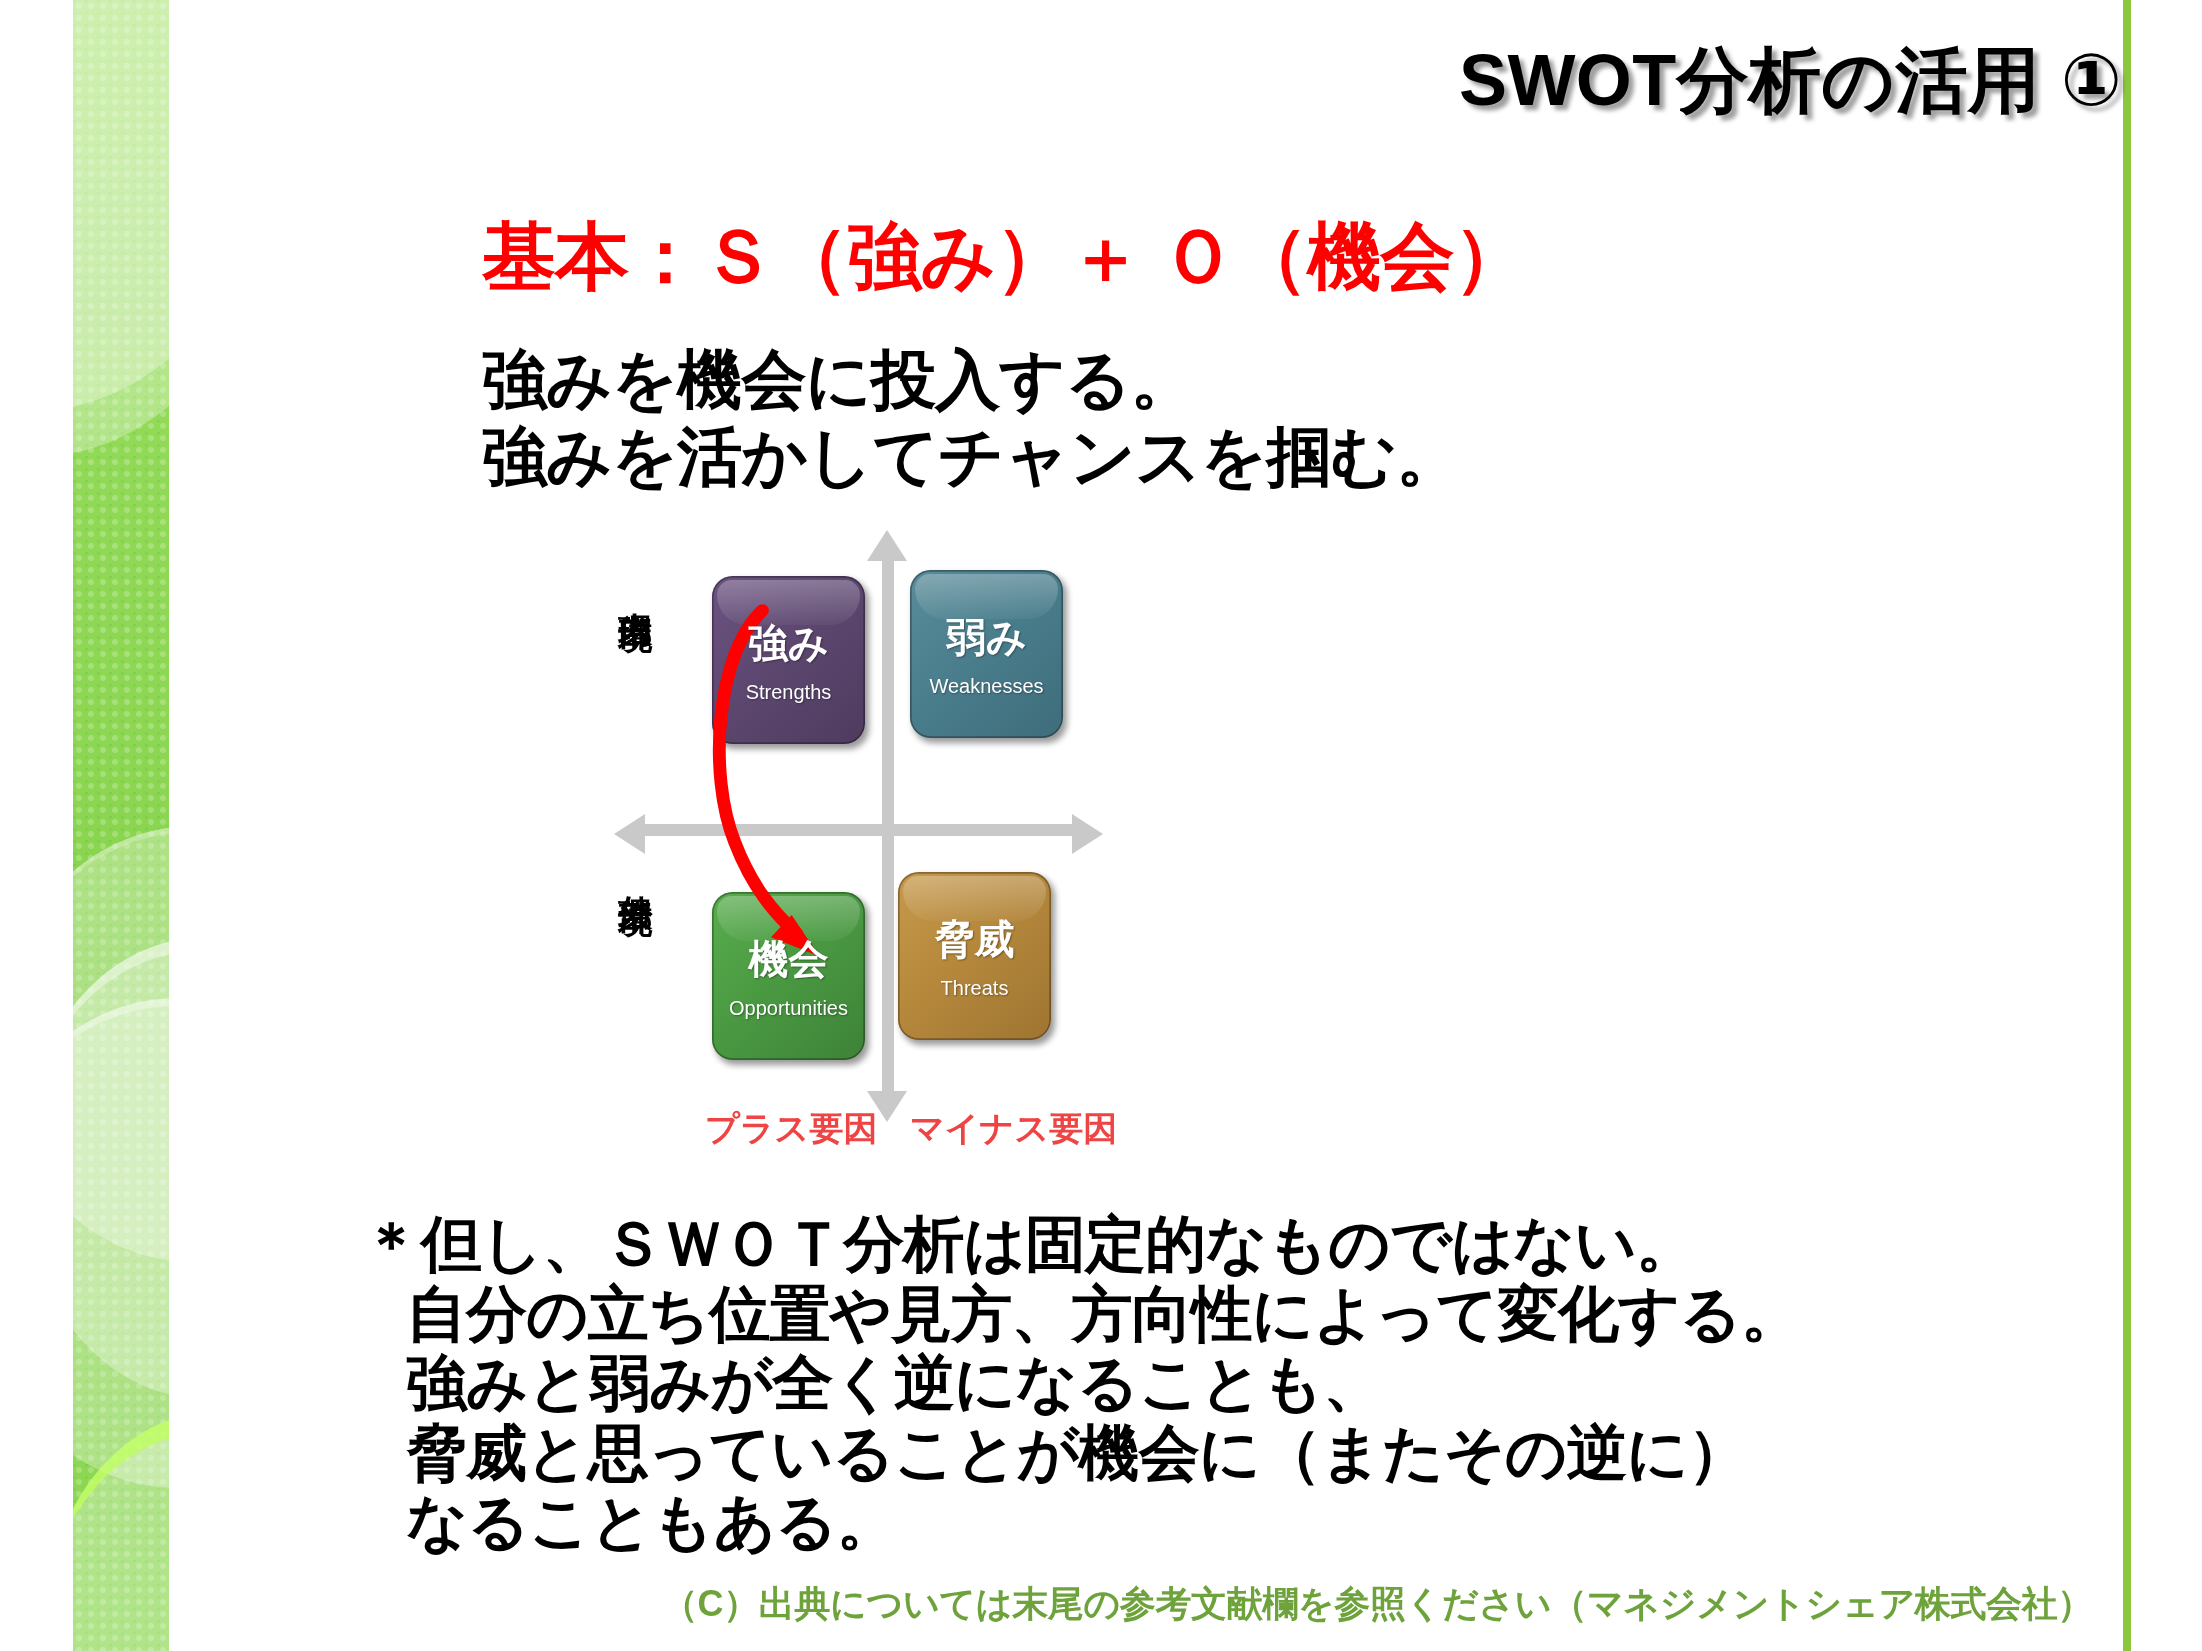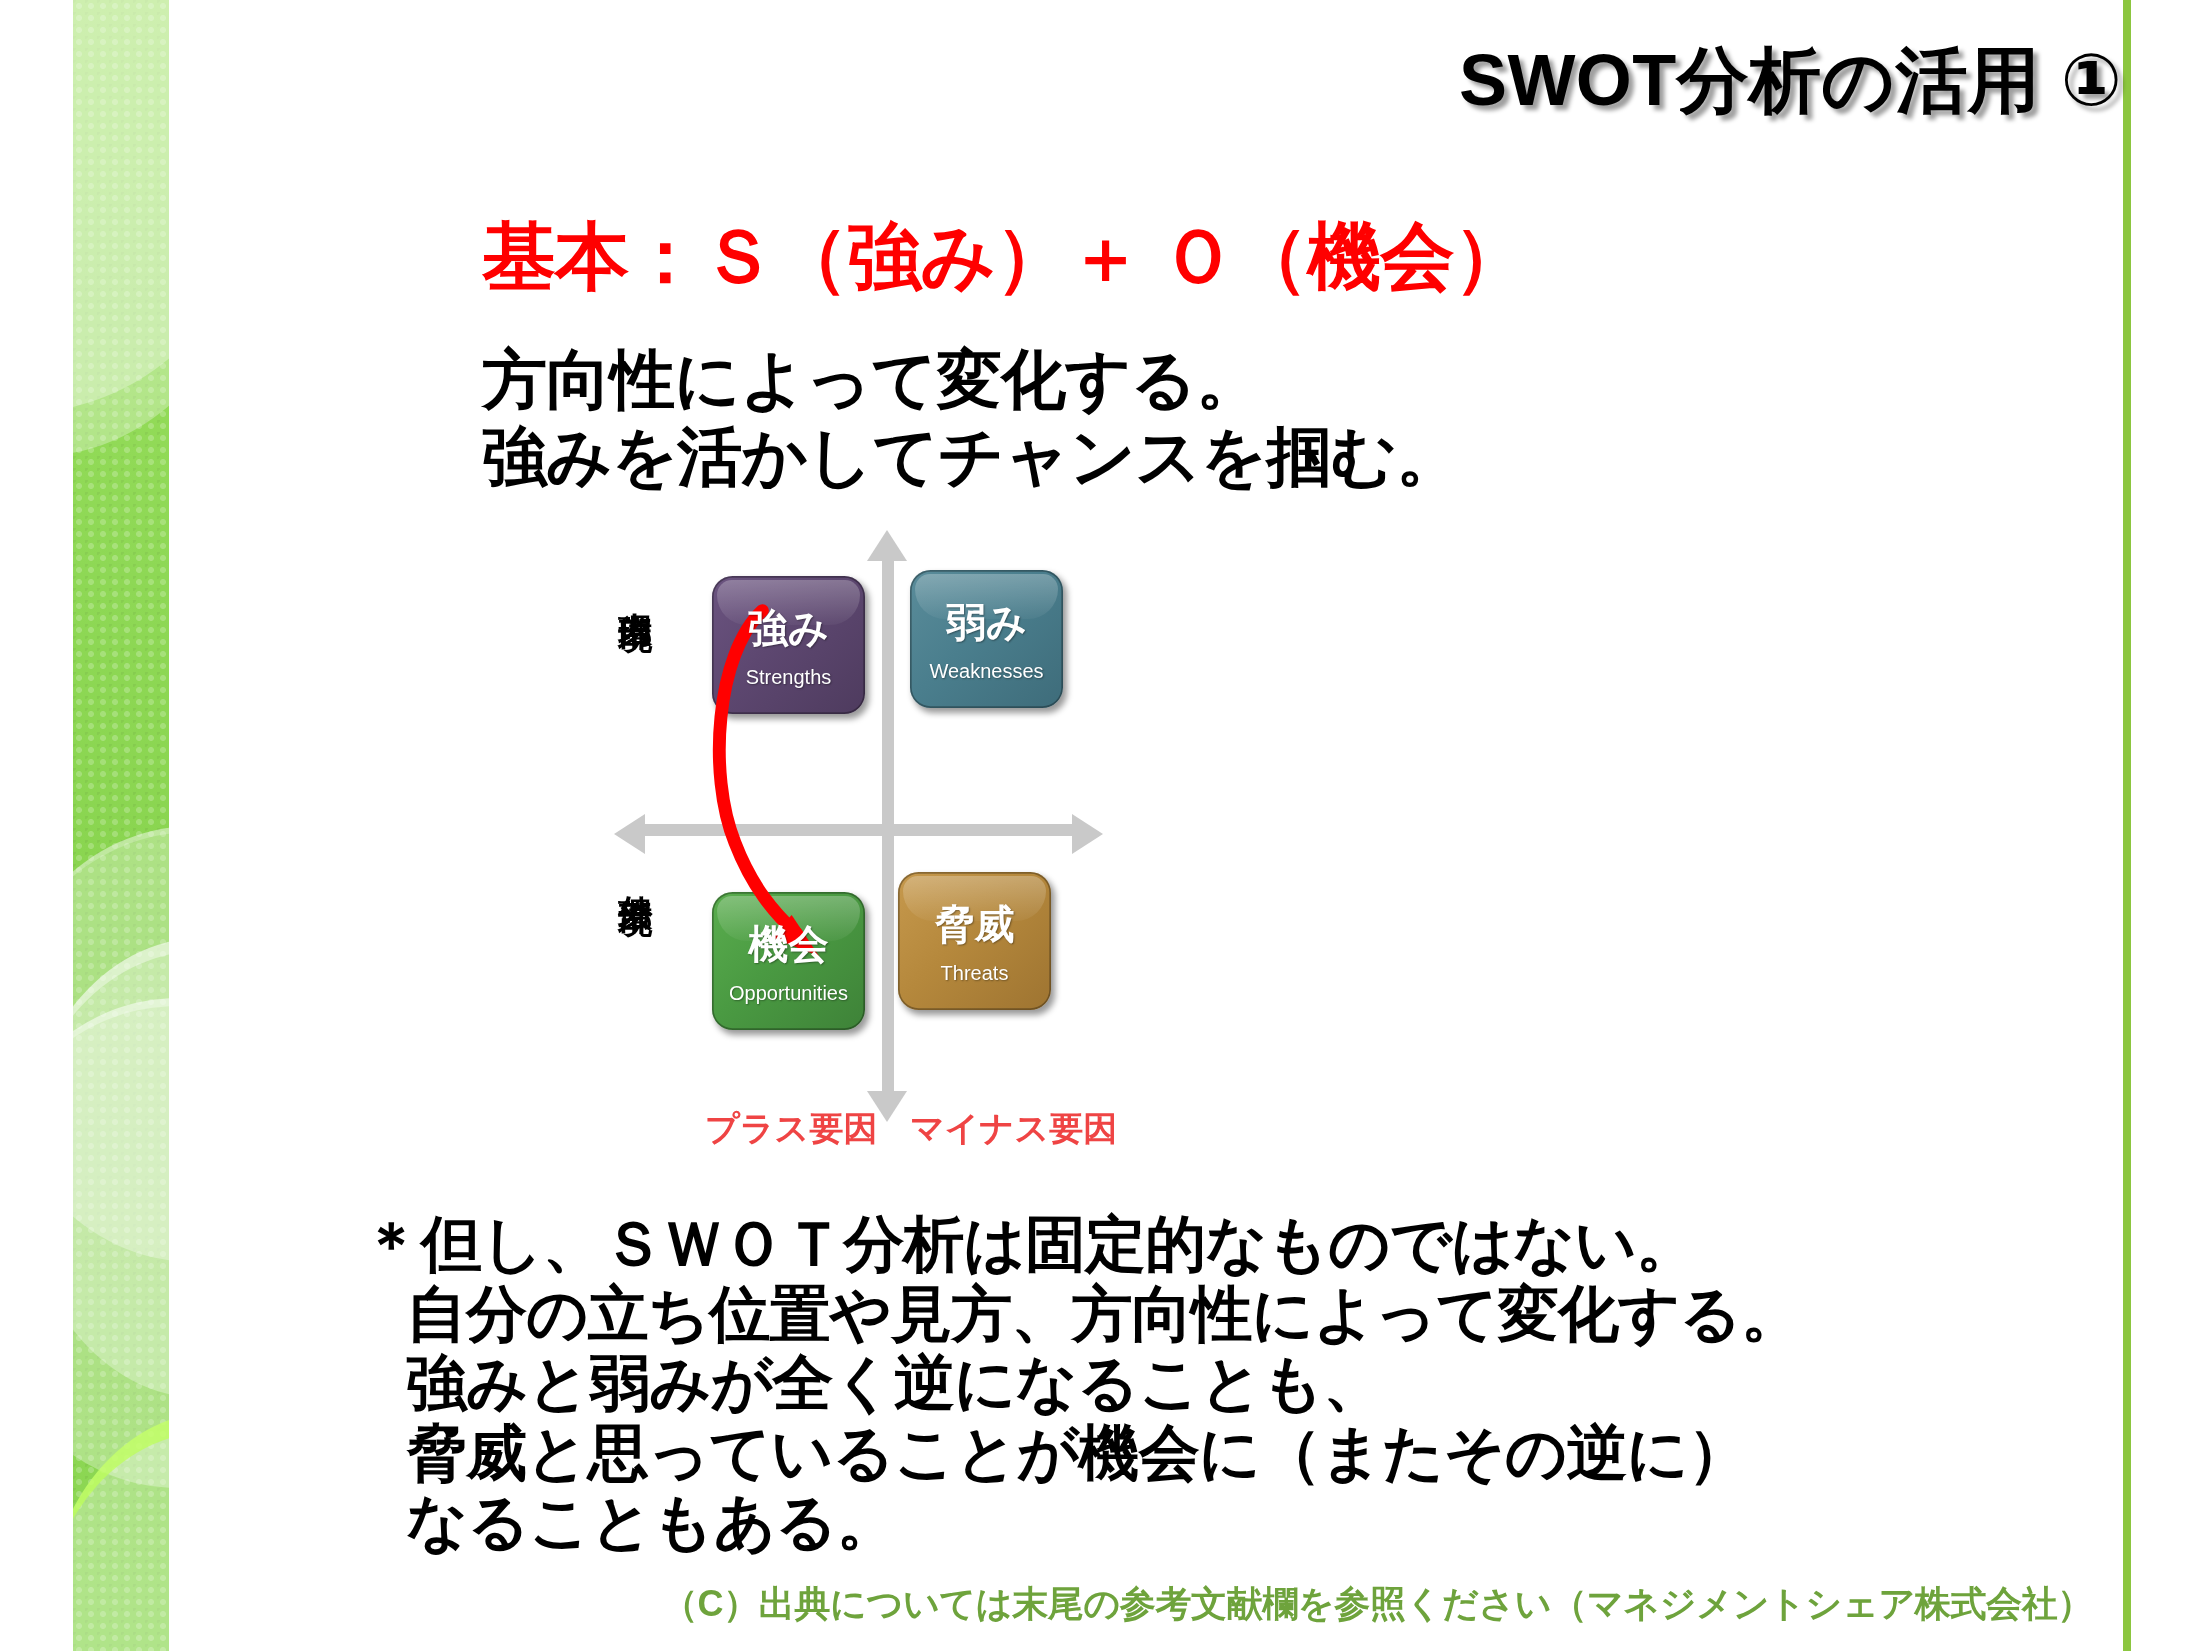--- a/index.html
+++ b/index.html
@@ -176,21 +176,21 @@
   .ah-right {
     left: 401px; top: 255px;
     border-top: 20.6px solid transparent;
     border-bottom: 20.6px solid transparent;
     border-left: 31px solid #C9C9C9;
   }
 
   .quad {
     position: absolute;
     width: 153px;
-    height: 138px;
+    height: 168px;
     border-radius: 20.6px;
     box-shadow: 3.4px 4.3px 6px rgba(0,0,0,0.40), inset 0 0 0 1.7px rgba(0,0,0,0.30);
     display: flex;
     flex-direction: column;
     align-items: center;
     justify-content: center;
     overflow: hidden;
   }
   .quad::before {
     content: "";
@@ -308,21 +308,21 @@
     <div class="gloss band-line-3"></div>
   </div>
 
   <div class="right-rule"></div>
 
   <div class="title">SWOT分析の活用 ①</div>
 
   <div class="red-heading">基本：Ｓ（強み）＋ Ｏ（機会）</div>
 
   <div class="body-upper">
-    <div>方向性によって変化する。</div>
+    <div>強みを機会に投入する。</div>
     <div>強みを活かしてチャンスを掴む。</div>
   </div>
 
   <div class="swot">
 
     <div class="axis-v"></div>
     <div class="axis-h"></div>
     <div class="arrow-head ah-up"></div>
     <div class="arrow-head ah-down"></div>
     <div class="arrow-head ah-left"></div>

